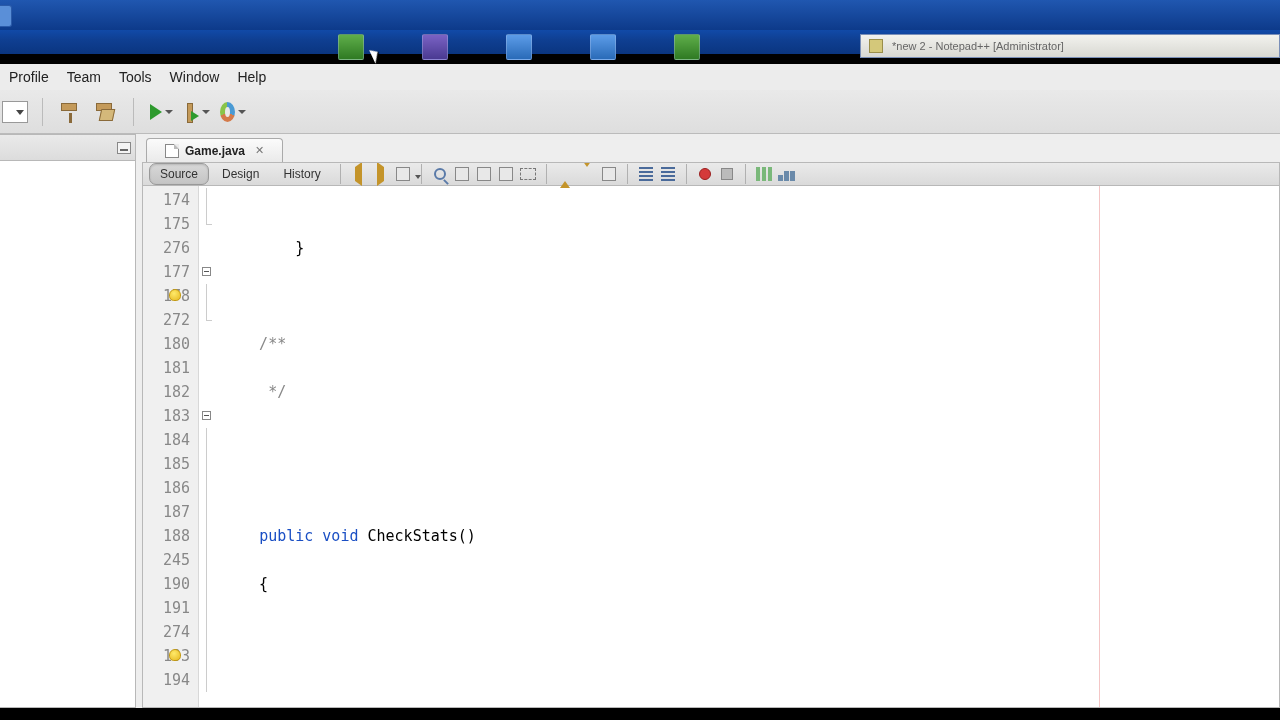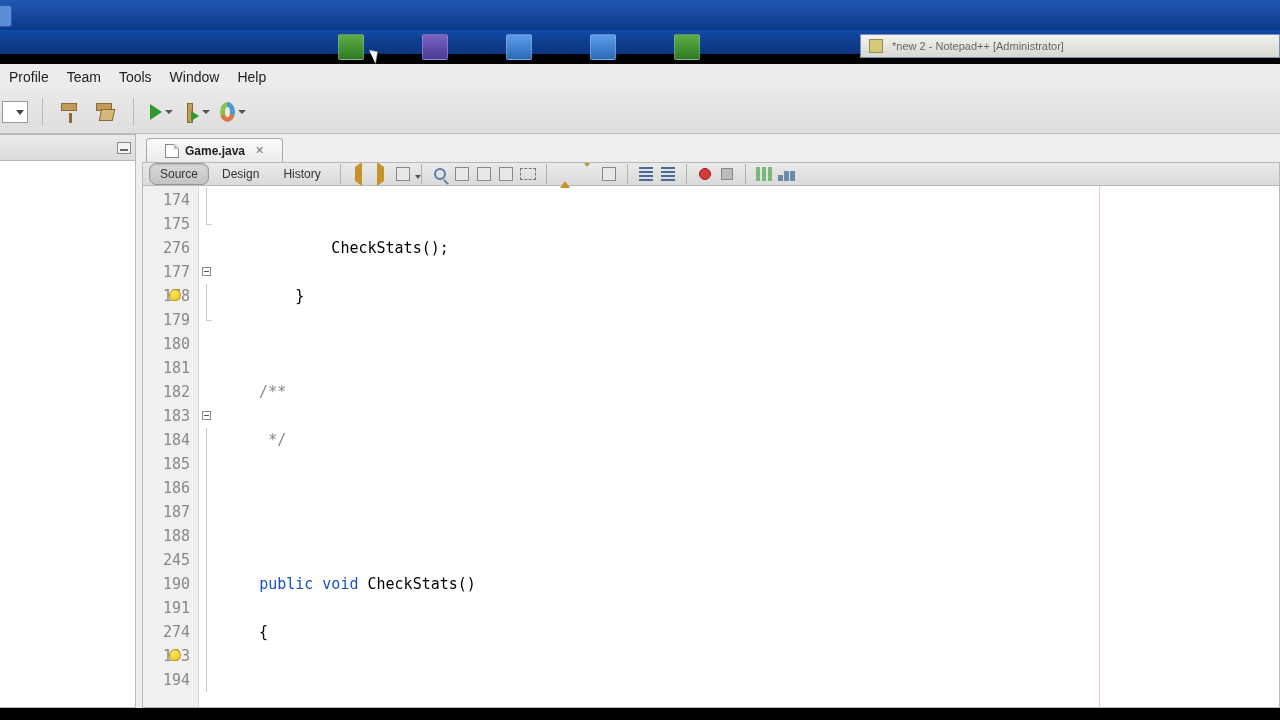--- a/index.html
+++ b/index.html
@@ -312,21 +312,21 @@
             </div>
         </div>
 
         <div class="codewrap">
           <div class="gutter">
             <div class="ln">174</div>
               <div class="ln">175</div>
               <div class="ln">276</div>
             <div class="ln">177</div>
             <div class="ln">178<span class="bulb warn"></span></div>
-            <div class="ln">179</div>
+            <div class="ln">272</div>
               <div class="ln">180</div>
               <div class="ln">181</div>
             <div class="ln">182</div>
               <div class="ln">183</div>
               <div class="ln">184</div>
             <div class="ln">185</div>
               <div class="ln">186</div>
               <div class="ln">187</div>
             <div class="ln">188</div>
               <div class="ln">245</div>
@@ -388,21 +388,20 @@
               </div>
             <div class="fc">
                 <span class="fold-line-v"></span>
               </div>
             <div class="fc">
                 <span class="fold-line-v"></span>
               </div>
           </div>
           <div class="code">
             <div class="margin-line"></div>
-<div class="row"><span class="hl-gray"></span><span>            CheckStats();</span></div>
 <div class="row"><span class="hl-gray"></span><span>        }</span></div>
 <div class="row"></div>
 <div class="row"><span class="cmt">    /**</span></div>
 <div class="row"><span class="cmt">     */</span></div>
 <div class="row"></div>
 <div class="row"></div>
 <div class="row"><span>    </span><span class="kw">public</span> <span class="kw">void</span><span> CheckStats()</span></div>
 <div class="row"><span>    {</span></div>
 
 

